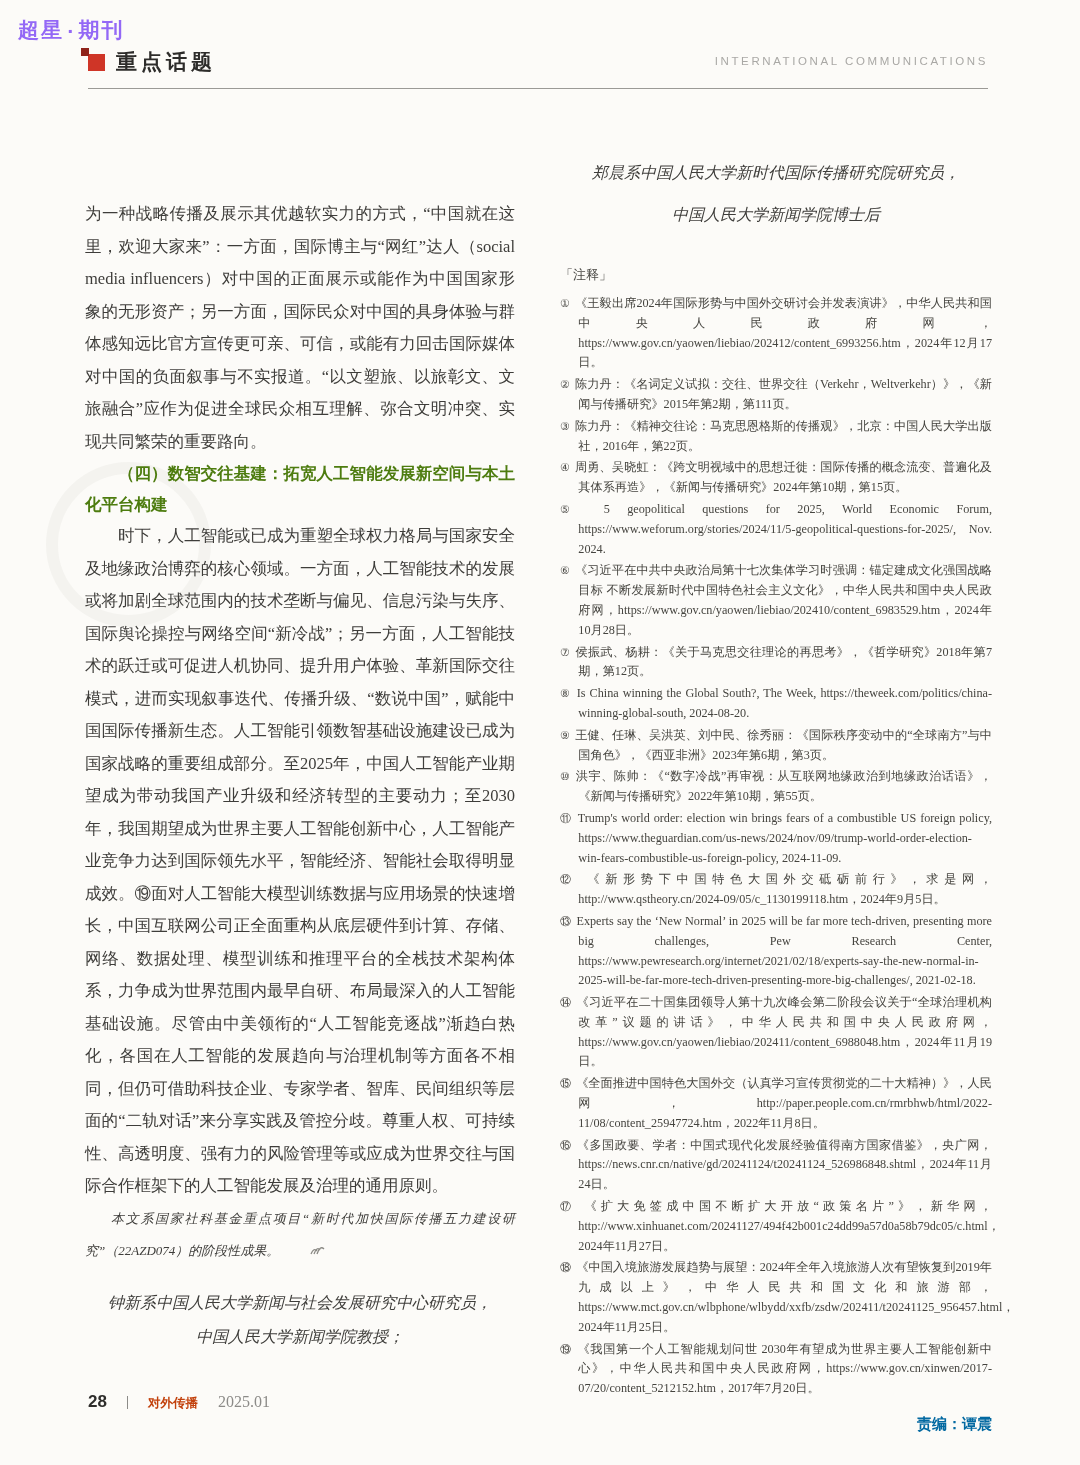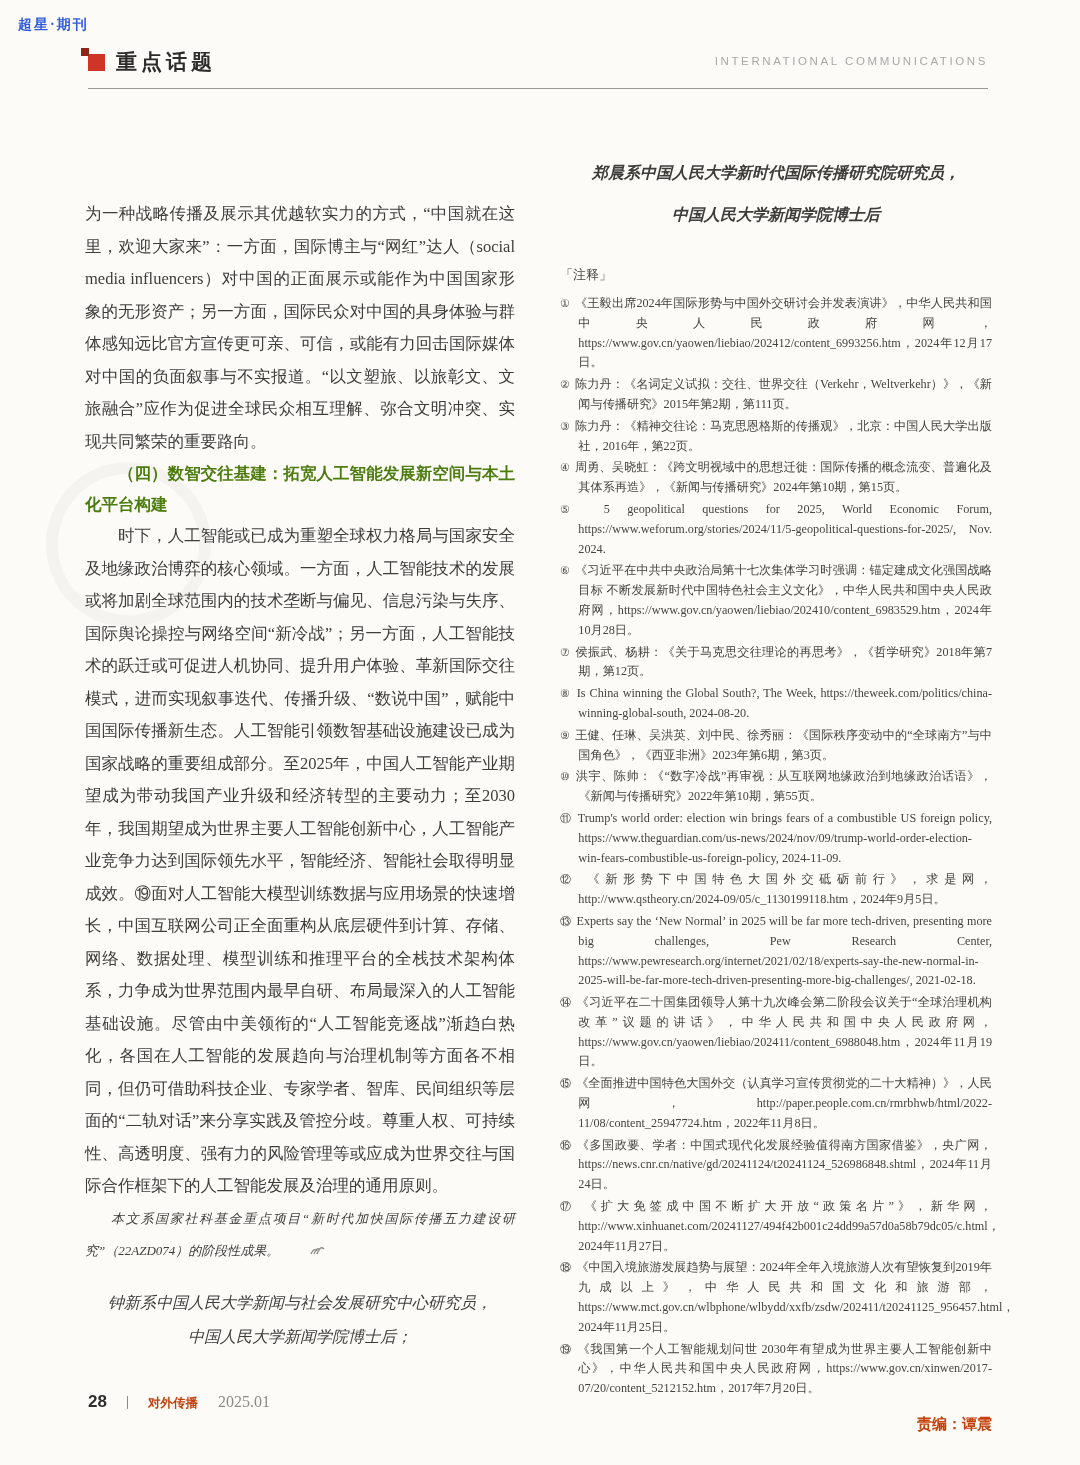--- a/index.html
+++ b/index.html
@@ -10,23 +10,23 @@
     font-family: "Liberation Serif", "DejaVu Serif", serif;
     color: #3e3d3a;
     position: relative;
     overflow: hidden;
   }
   .page { position: absolute; inset: 0; }
 
   
   .cx-watermark {
     position: absolute; left: 18px; top: 16px;
-    font-family: Liberation Serif, serif;
-    font-weight: 700; font-size: 14px; letter-spacing: 2px;
-    color: #1d4ed8; opacity: .92;
+    font-family: Liberation Mono, monospace;
+    font-weight: 700; font-size: 21px; letter-spacing: 2px;
+    color: #8b5cf6; opacity: .92;
   }
 
   
   .header {
     position: absolute; left: 88px; right: 92px; top: 48px;
     display: flex; justify-content: space-between; align-items: center;
   }
   .section-badge { position: relative; display: flex; align-items: center; gap: 11px; }
   .sq-big { width: 17px; height: 17px; background: #cf3527; position: relative; display: inline-block; }
   .sq-small { position: absolute; left: -7px; top: -6px; width: 8px; height: 8px; background: #8f241b; display: inline-block; }
@@ -69,29 +69,29 @@
     font-size: 13px; line-height: 32px;
   }
   .end-mark-icon { display: inline-block; vertical-align: -1px; margin-left: 5px; }
   .authors { margin-top: 18px; font-style: italic; font-size: 16px; line-height: 34px; text-align: center; }
 
   .right-col {
     position: absolute; left: 560px; top: 152px; width: 432px; z-index: 1;
   }
   .affiliation {
     text-align: center; font-style: italic;
-    font-size: 16px; line-height: 42px; color: #3e3d3a; font-weight: bold;
+    font-size: 16px; line-height: 42px; color: #3e3d3a;
   }
   .notes-title { font-size: 13px; color: #4a4945; margin: 30px 0 10px 0; }
   .notes { font-size: 12.2px; line-height: 19.8px; color: #45443f; text-align: justify; }
   .note { padding-left: 1.5em; text-indent: -1.5em; margin-bottom: 2px; }
   .note-marker { font-size: 11px; color: #4a4945; margin-right: 2px; }
   .editor {
     text-align: right; font-weight: 700; font-size: 15px;
-    font-family: "Liberation Sans", sans-serif; color: #c2410c;
+    font-family: "Liberation Sans", sans-serif; color: #0369a1;
     margin-top: 16px;
   }
 
   
   .footer {
     position: absolute; left: 88px; top: 1392px;
     display: flex; align-items: baseline; gap: 20px; z-index: 1;
   }
   .page-number { font-family: "Liberation Sans", sans-serif; font-weight: 700; font-size: 17px; color: #2e2d2b; }
   .footer-divider { width: 1px; height: 13px; background: #8c8b88; align-self: center; }
@@ -122,21 +122,21 @@
     <p>为一种战略传播及展示其优越软实力的方式，“中国就在这里，欢迎大家来”：一方面，国际博主与“网红”达人（social media influencers）对中国的正面展示或能作为中国国家形象的无形资产；另一方面，国际民众对中国的具身体验与群体感知远比官方宣传更可亲、可信，或能有力回击国际媒体对中国的负面叙事与不实报道。“以文塑旅、以旅彰文、文旅融合”应作为促进全球民众相互理解、弥合文明冲突、实现共同繁荣的重要路向。</p>
     <p class="section-heading">（四）数智交往基建：拓宽人工智能发展新空间与本土化平台构建</p>
     <p class="indent">时下，人工智能或已成为重塑全球权力格局与国家安全及地缘政治博弈的核心领域。一方面，人工智能技术的发展或将加剧全球范围内的技术垄断与偏见、信息污染与失序、国际舆论操控与网络空间“新冷战”；另一方面，人工智能技术的跃迁或可促进人机协同、提升用户体验、革新国际交往模式，进而实现叙事迭代、传播升级、“数说中国”，赋能中国国际传播新生态。人工智能引领数智基础设施建设已成为国家战略的重要组成部分。至2025年，中国人工智能产业期望成为带动我国产业升级和经济转型的主要动力；至2030年，我国期望成为世界主要人工智能创新中心，人工智能产业竞争力达到国际领先水平，智能经济、智能社会取得明显成效。⑲面对人工智能大模型训练数据与应用场景的快速增长，中国互联网公司正全面重构从底层硬件到计算、存储、网络、数据处理、模型训练和推理平台的全栈技术架构体系，力争成为世界范围内最早自研、布局最深入的人工智能基础设施。尽管由中美领衔的“人工智能竞逐战”渐趋白热化，各国在人工智能的发展趋向与治理机制等方面各不相同，但仍可借助科技企业、专家学者、智库、民间组织等层面的“二轨对话”来分享实践及管控分歧。尊重人权、可持续性、高透明度、强有力的风险管理等或应成为世界交往与国际合作框架下的人工智能发展及治理的通用原则。</p>
     <p class="funding"><span>本文系国家社科基金重点项目“新时代加快国际传播五力建设研究”（22AZD074）的阶段性成果。</span><span class="end-mark-icon"><svg width="15" height="13" viewBox="0 0 15 13">
             <path d="M1 11 Q4 4 7 8" stroke="#8a8984" stroke-width="1.3" fill="none"></path>
             <path d="M4 11 Q7 3 10 7" stroke="#8a8984" stroke-width="1.3" fill="none"></path>
             <path d="M7 11 Q10 2 14 6" stroke="#8a8984" stroke-width="1.3" fill="none"></path>
           </svg></span></p>
     <div class="authors">
       <div>钟新系中国人民大学新闻与社会发展研究中心研究员，</div>
-      <div>中国人民大学新闻学院博士后；</div>
+      <div>中国人民大学新闻学院教授；</div>
     </div>
   </div>
 
   <div class="right-col">
     <div class="affiliation">
       <div>郑晨系中国人民大学新时代国际传播研究院研究员，</div>
       <div>中国人民大学新闻学院博士后</div>
     </div>
     <div class="notes-title">「注释」</div>
     <div class="notes">

